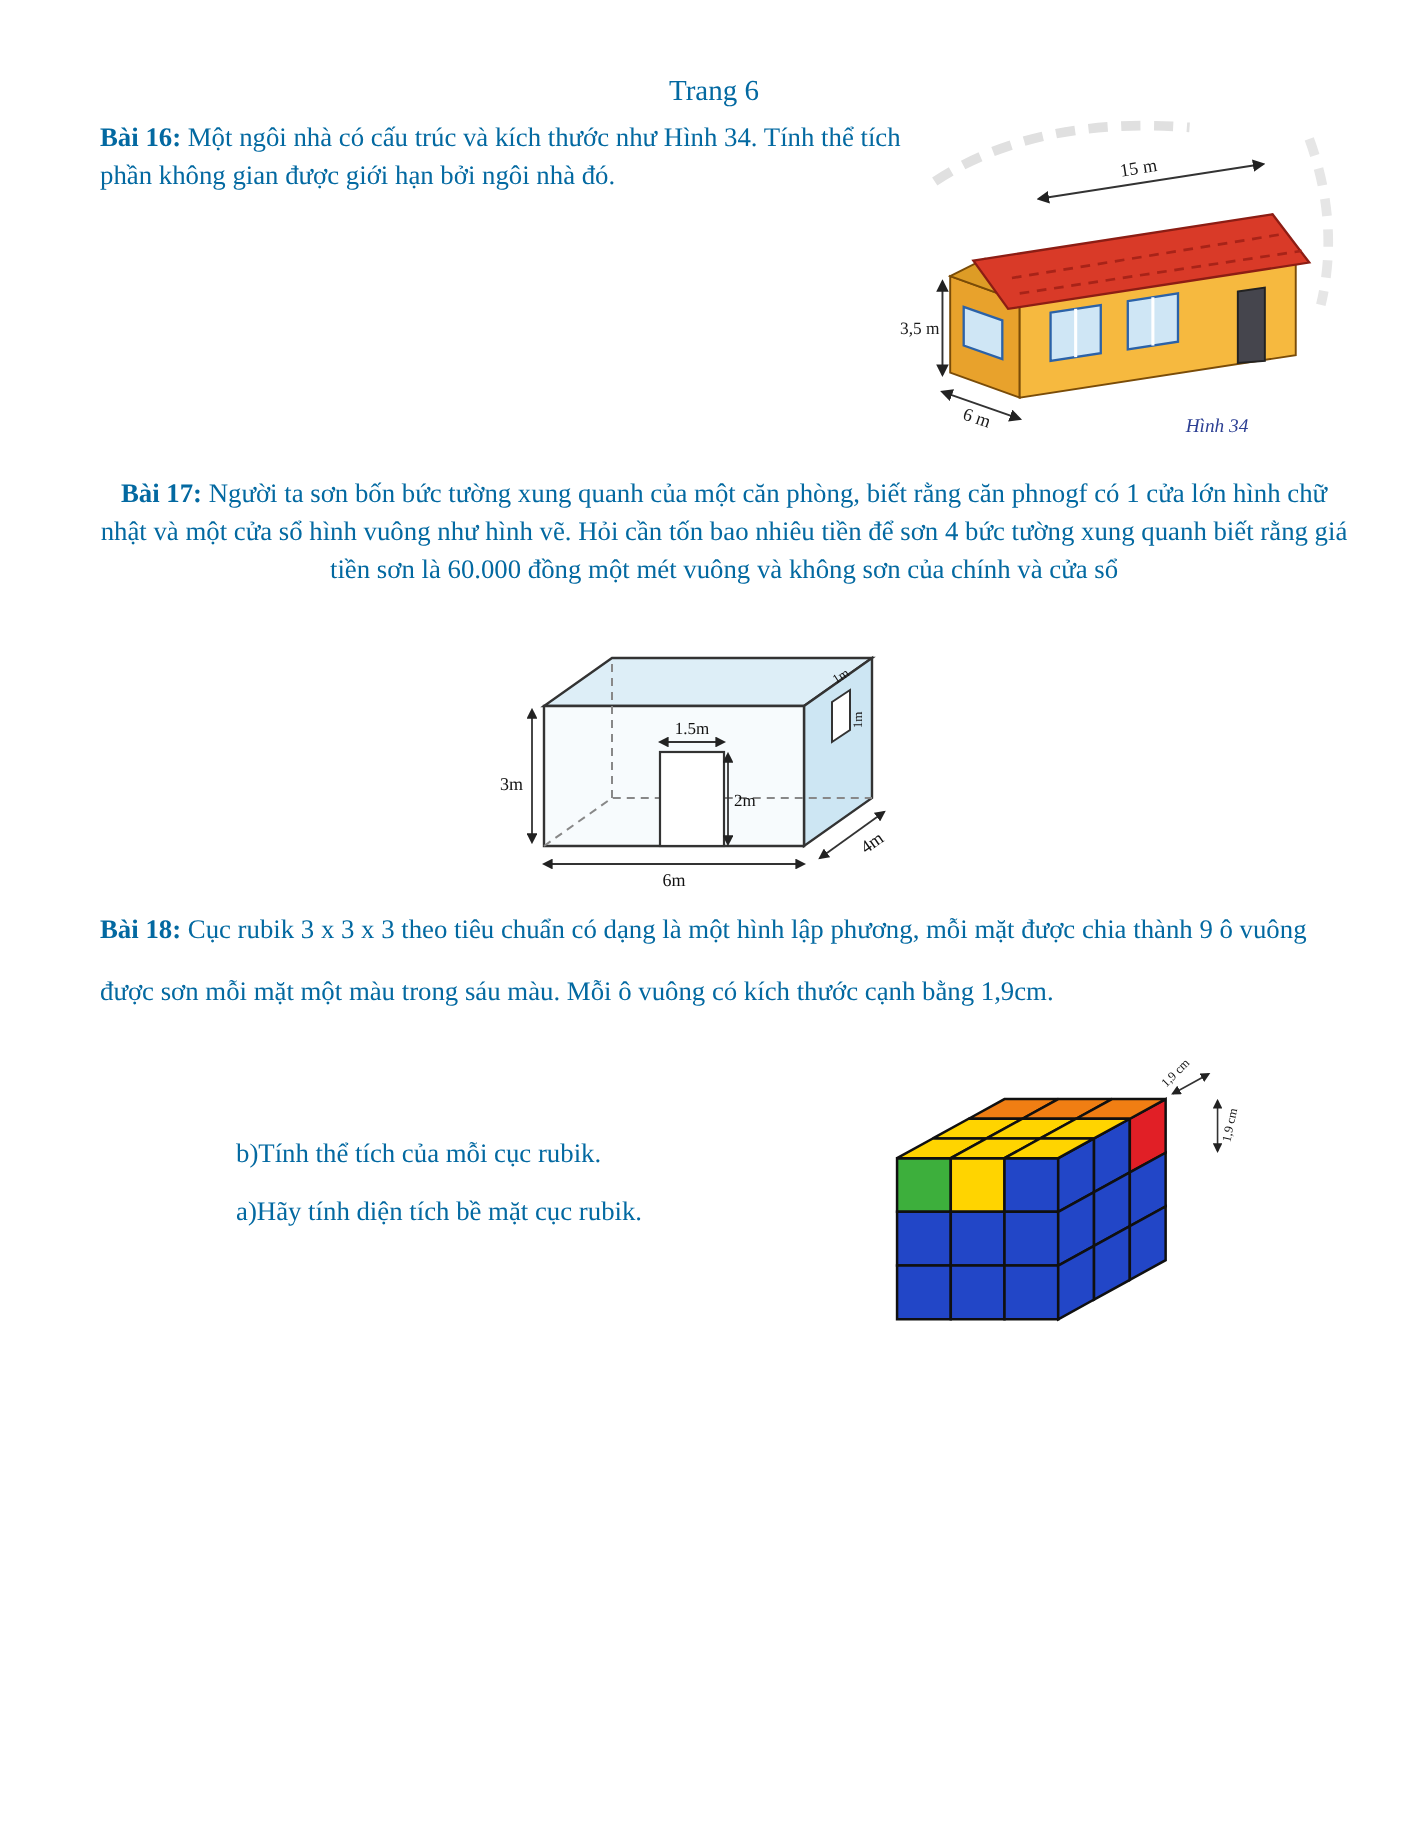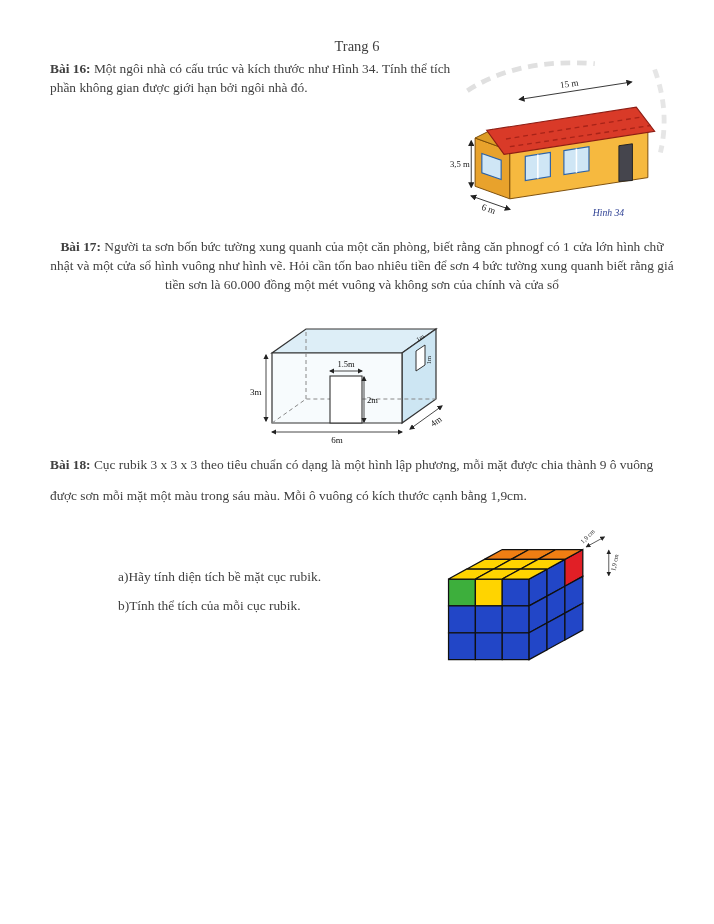--- a/index.html
+++ b/index.html
@@ -1,19 +1,19 @@
 <!DOCTYPE html>
 <html><head>
 <meta charset="utf-8">
 <style>
   * { margin:0; padding:0; box-sizing:border-box; }
   html,body { background:#ffffff; }
   .page {
     position:relative; width:714px; height:664px; background:#ffffff;
-    font-family:"Liberation Serif", serif; color:#404040; overflow:hidden;
+    font-family:"Liberation Serif", serif; color:#0369a1; overflow:hidden;
   }
   svg text { font-family:"Liberation Serif", serif; }
   .title {
     position:absolute; top:38px; left:0; width:100%;
     text-align:center; font-size:14.5px;
   }
   .para { position:absolute; font-size:13.4px; line-height:1.4; }
   .b { font-weight:bold; }
   #ex16 { left:50px; top:60px; width:402px;font-family:Liberation Serif, serif; }
   #fig-house { position:absolute; left:450px; top:54px; }
@@ -103,22 +103,22 @@
       <line x1="160" y1="114" x2="192" y2="91" stroke="#333" stroke-width="0.9" marker-start="url(#ar)" marker-end="url(#ar)"></line>
       <text transform="translate(183,112) rotate(-35)">4m</text>
       <text transform="translate(168,27) rotate(-33)" font-size="6.5">1m</text>
       <text transform="translate(181,45) rotate(-90)" font-size="6.5" text-anchor="middle">1m</text>
     </g>
   </svg>
 
   <p class="para" id="ex18"><span class="b">Bài 18:</span><span> Cục rubik 3 x 3 x 3 theo tiêu chuẩn có dạng là một hình lập phương, mỗi mặt được chia thành 9 ô vuông được sơn mỗi mặt một màu trong sáu màu. Mỗi ô vuông có kích thước cạnh bằng 1,9cm.</span></p>
 
   <div id="items">
+    <div>b)Tính thể tích của mỗi cục rubik.</div>
     <div>a)Hãy tính diện tích bề mặt cục rubik.</div>
-    <div>b)Tính thể tích của mỗi cục rubik.</div>
   </div>
 
   <svg id="fig-rubik" width="188" height="148" viewBox="0 0 210 165">
     <defs>
       <marker id="ak" viewBox="0 0 10 10" refX="8" refY="5" markerWidth="6" markerHeight="6" orient="auto-start-reverse">
         <path d="M0,0 L10,5 L0,10 z" fill="#222"></path>
       </marker>
     </defs>
     <g id="rubik-stickers">
         <polygon points="14,58 44,58 44,88 14,88" fill="#3daf3c" stroke="#101010" stroke-width="1.4"></polygon>

